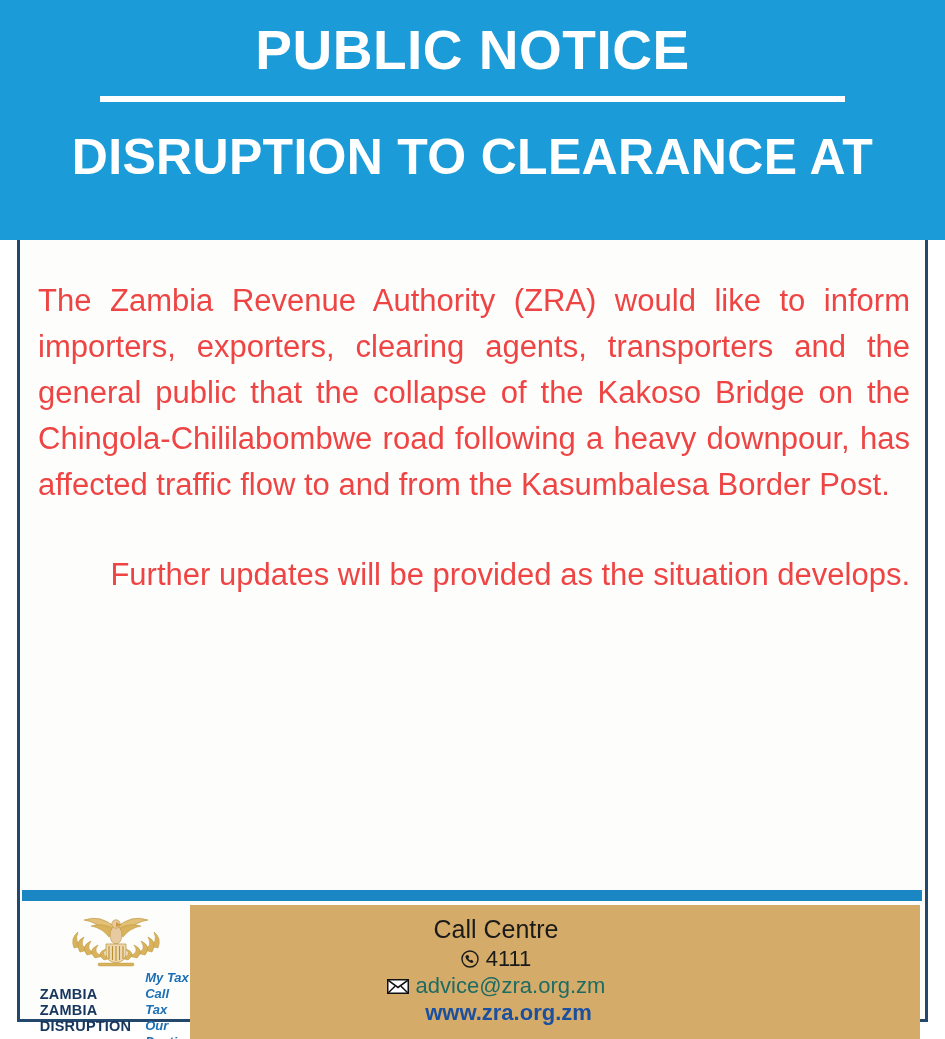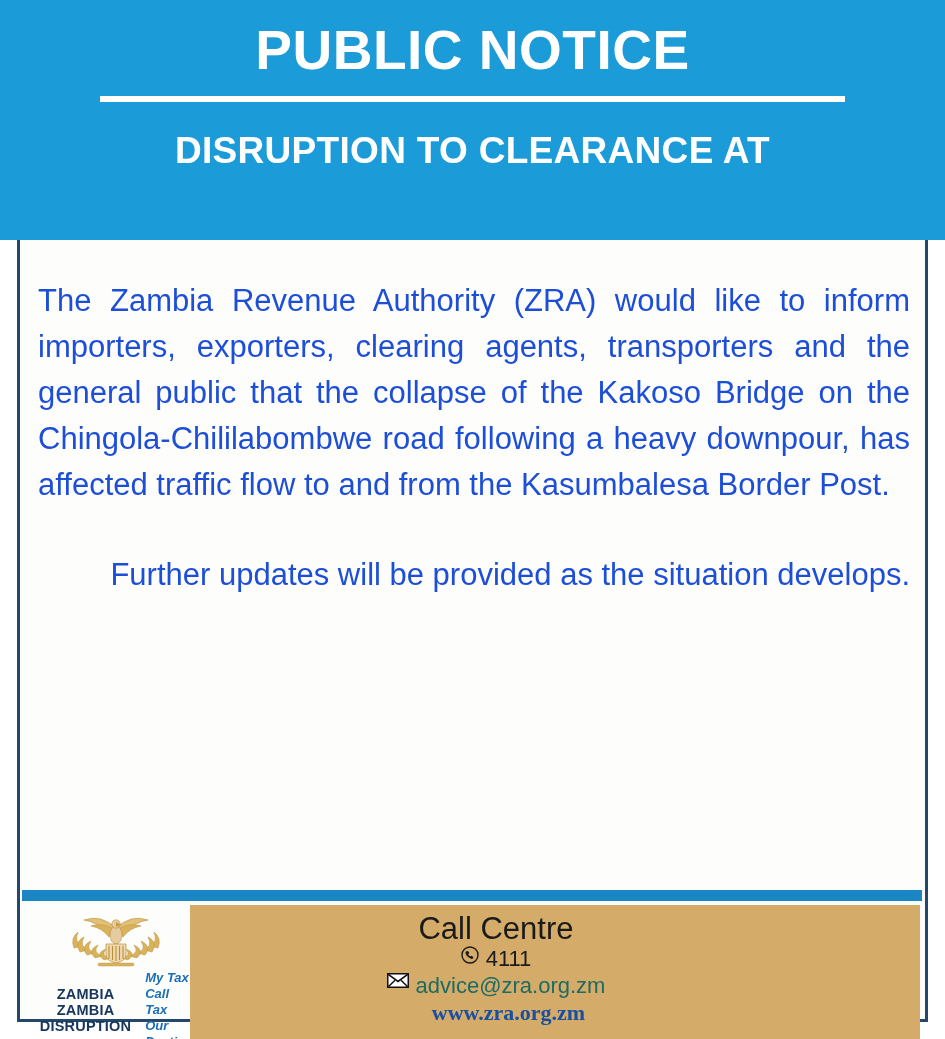--- a/index.html
+++ b/index.html
@@ -44,25 +44,25 @@
     text-align: center;
   }
   .header-rule {
     width: 745px;
     height: 6px;
     background: #ffffff;
     margin: 12px auto 0 auto;
   }
   .header-subtitle {
     margin: 0;
-    padding-top: 24px;
+    padding-top: 30px;
     color: #ffffff;
     font-family: "Liberation Sans", sans-serif;
     font-weight: bold;
-    font-size: 37px;
+    font-size: 50px;
     line-height: 50px;
     letter-spacing: 0.3px;
     text-align: center;
   }
   .header-subtitle .sub-line { display: block; }
 
   
   .card {
     position: absolute;
     left: 17px;
@@ -77,21 +77,21 @@
   }
 
   .body-text {
     position: absolute;
     left: 18px;
     top: 38px;
     width: 872px;
   }
   .para {
     margin: 0 0 44px 0;
-    color: #1d4ed8;
+    color: #ef4444;
     font-family: "Liberation Sans", sans-serif;
     font-size: 31px;
     line-height: 46px;
     text-align: justify;
     text-justify: inter-word;
   }
   .para:last-child { margin-bottom: 0; }
   .para.no-justify { text-align: right; }
 
   
@@ -117,44 +117,44 @@
     position: absolute;
     left: 0;
     top: 0;
     width: 612px;
     text-align: center;
     padding-top: 8px;
   }
   .contact-title {
     margin: 0;
     font-family: "Liberation Sans", sans-serif;
-    font-size: 31px;
+    font-size: 25px;
     color: #1a1a1a;
     line-height: 32px;
   }
   .contact-row {
     display: flex;
-    align-items: flex-start;
+    align-items: center;
     justify-content: center;
     gap: 7px;
     line-height: 26px;
     margin-top: 1px;
   }
   .contact-phone-text {
     font-family: "Liberation Sans", sans-serif;
     font-size: 22px;
     color: #1a1a1a;
   }
   .contact-email-text {
     font-family: "Liberation Sans", sans-serif;
     font-size: 22px;
     color: #1e6b63;
   }
   .contact-web-text {
-    font-family: Liberation Serif, serif;
+    font-family: Liberation Sans, sans-serif;
     font-size: 22px;
     font-weight: bold;
     color: #1b4fa0;
     margin-left: 25px;
   }
   .icon-phone, .icon-mail { display: inline-flex; align-items: center; }
 
   
   .logo {
     position: absolute;
@@ -172,21 +172,21 @@
     align-items: center;
     justify-content: center;
     margin-top: 2px;
   }
   .logo-name {
     font-family: "Liberation Sans", sans-serif;
     font-weight: bold;
     font-size: 14.5px;
     line-height: 16px;
     color: #17365d;
-    text-align: center;
+    text-align: left;
     letter-spacing: 0.2px;
   }
   .logo-name span { display: block; }
   .logo-divider {
     width: 3px;
     align-self: stretch;
     background: #c9a227;
     margin: 0 7px;
   }
   .logo-tagline {

